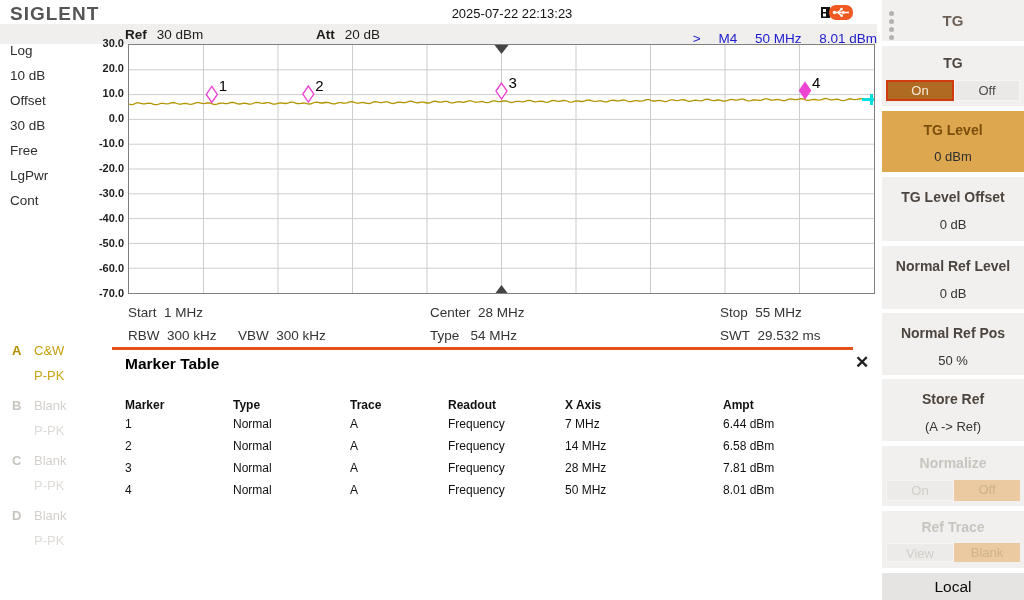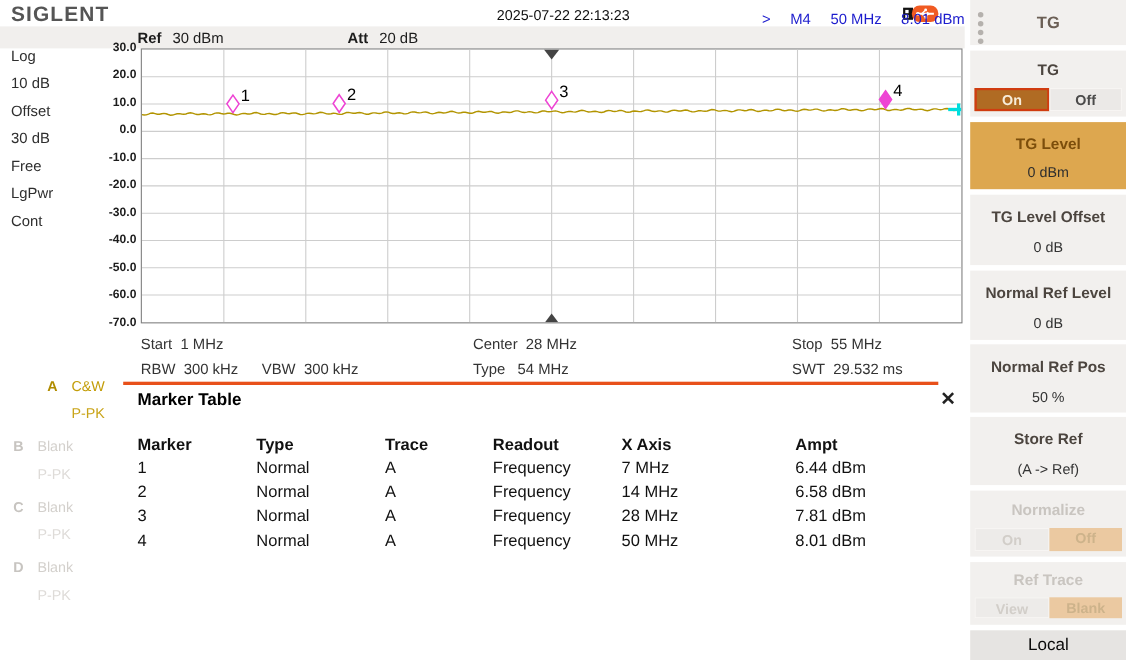--- a/index.html
+++ b/index.html
@@ -13,21 +13,21 @@
           color:#555; letter-spacing:1px; }
   .timestamp { position:absolute; left:0; top:6px; width:1024px; text-align:center;
                font-size:13px; color:#111; }
   .usb-icon { position:absolute; left:820px; top:4px; width:34px; height:17px; }
   .topstrip { position:absolute; left:0; top:24px; width:877px; height:20px; background:#f1efed; }
 
   
   .refatt { position:absolute; top:27px; font-size:13.5px; color:#1c1c1c; }
   .refatt b { margin-right:10px; }
   .ref-group { left:125px; } .att-group { left:316px; }
-  .marker-readout { position:absolute; top:10px; left:500px; width:377px; text-align:right;
+  .marker-readout { position:absolute; top:31px; left:500px; width:377px; text-align:right;
                     font-size:13.5px; color:#1c1ccd; }
   .marker-readout span { margin-left:14px; }
   .marker-readout span:first-child { margin-left:0; }
 
   
   .left-menu { position:absolute; left:10px; top:38px; }
   .left-menu-item { height:25px; line-height:25px; font-size:13.5px; color:#2e2e2e; }
 
   
   .y-ticks { position:absolute; left:86px; top:44px; width:40px; }
@@ -55,33 +55,33 @@
   .tl-inactive .tl-mode { color:#d3d0cc; }
   .tl-inactive .tl-det { color:#dedbd8; }
   .tl-det { margin-left:22px; }
 
   
   .mt-title { position:absolute; left:125px; top:355px; font-size:15.5px; font-weight:bold; color:#000; }
   .mt-close { position:absolute; left:851px; top:352px; font-size:17px; font-weight:bold;
               color:#222; cursor:pointer; width:22px; height:22px; text-align:center; }
   .mt-grid { position:absolute; left:125px; top:395px; display:grid;
              grid-template-columns:108px 117px 98px 117px 158px 130px;
-             grid-auto-rows:22px; font-size:15px; color:#111; }
+             grid-auto-rows:22px; font-size:12px; color:#111; }
   .mt-grid .hdr { font-weight:bold; height:26px; line-height:20px; }
 
   
   .sidebar { position:absolute; left:882px; top:0; width:126px; height:600px; background:#fff; }
   .sb-block { position:absolute; left:0; width:142px; background:#f2f0ee; text-align:center; }
   .sb-title { font-size:14px; font-weight:bold; color:#4c453f; }
   .sb-value { font-size:13px; color:#333; }
   .sb-head { top:0; height:41px; }
   .sb-head .sb-title { line-height:41px; color:#6b5f55; font-size:15px; }
   .dots { position:absolute; left:7px; top:8px; }
   .dots i { display:block; width:5px; height:5px; border-radius:50%; background:#b5b1ad; margin:3px 0; }
-  .toggle { display:flex; width:134px; margin:0 4px; height:21px;font-weight:bold; }
+  .toggle { display:flex; width:134px; margin:0 4px; height:21px; }
   .toggle .half { flex:1; font-size:13px; line-height:19px; }
   .half.on-act { background:#b06b23; border:2px solid #d03c10; color:#f7ecd9; line-height:17px; }
   .half.plain { background:#ebe9e7; color:#4a4a4a; border:1px solid #f7f5f3; }
   .half.dis-plain { background:#edebe9; color:#d2cec9; border:1px solid #f7f5f3; }
   .half.dis-act { background:#ebc9a1; color:#cdb38b; }
   .sb-dis .sb-title { color:#c9c5c0; }
   .sb-local { background:#e6e4e2; }
   .sb-local .sb-title { color:#0a0a0a; font-weight:normal; font-size:15.5px; line-height:27px; }
   .hl { background:#dda74f !important; }
   .hl .sb-title { color:#7c4e0b; }
@@ -203,21 +203,21 @@
   <span class="k">Type</span>&nbsp;&nbsp;
   <span>54 MHz</span>
 </div>
 <div class="anno row2" style="left:720px">
   <span class="k">SWT</span>&nbsp;
   <span>29.532 ms</span>
 </div>
 <div class="divider"></div>
 
 <div class="trace-legend">
-    <div class="tl-entry tl-active" style="top: 0px; margin-left: 31px;">
+    <div class="tl-entry tl-active" style="top: 0px;">
       <div class="tl-line"><span class="tl-letter">A</span><span class="tl-mode">C&amp;W</span></div>
       <div class="tl-line"><span class="tl-det">P-PK</span></div>
     </div>
     <div class="tl-entry tl-inactive" style="top: 55px;">
       <div class="tl-line"><span class="tl-letter">B</span><span class="tl-mode">Blank</span></div>
       <div class="tl-line"><span class="tl-det">P-PK</span></div>
     </div>
     <div class="tl-entry tl-inactive" style="top: 110px;">
       <div class="tl-line"><span class="tl-letter">C</span><span class="tl-mode">Blank</span></div>
       <div class="tl-line"><span class="tl-det">P-PK</span></div>

